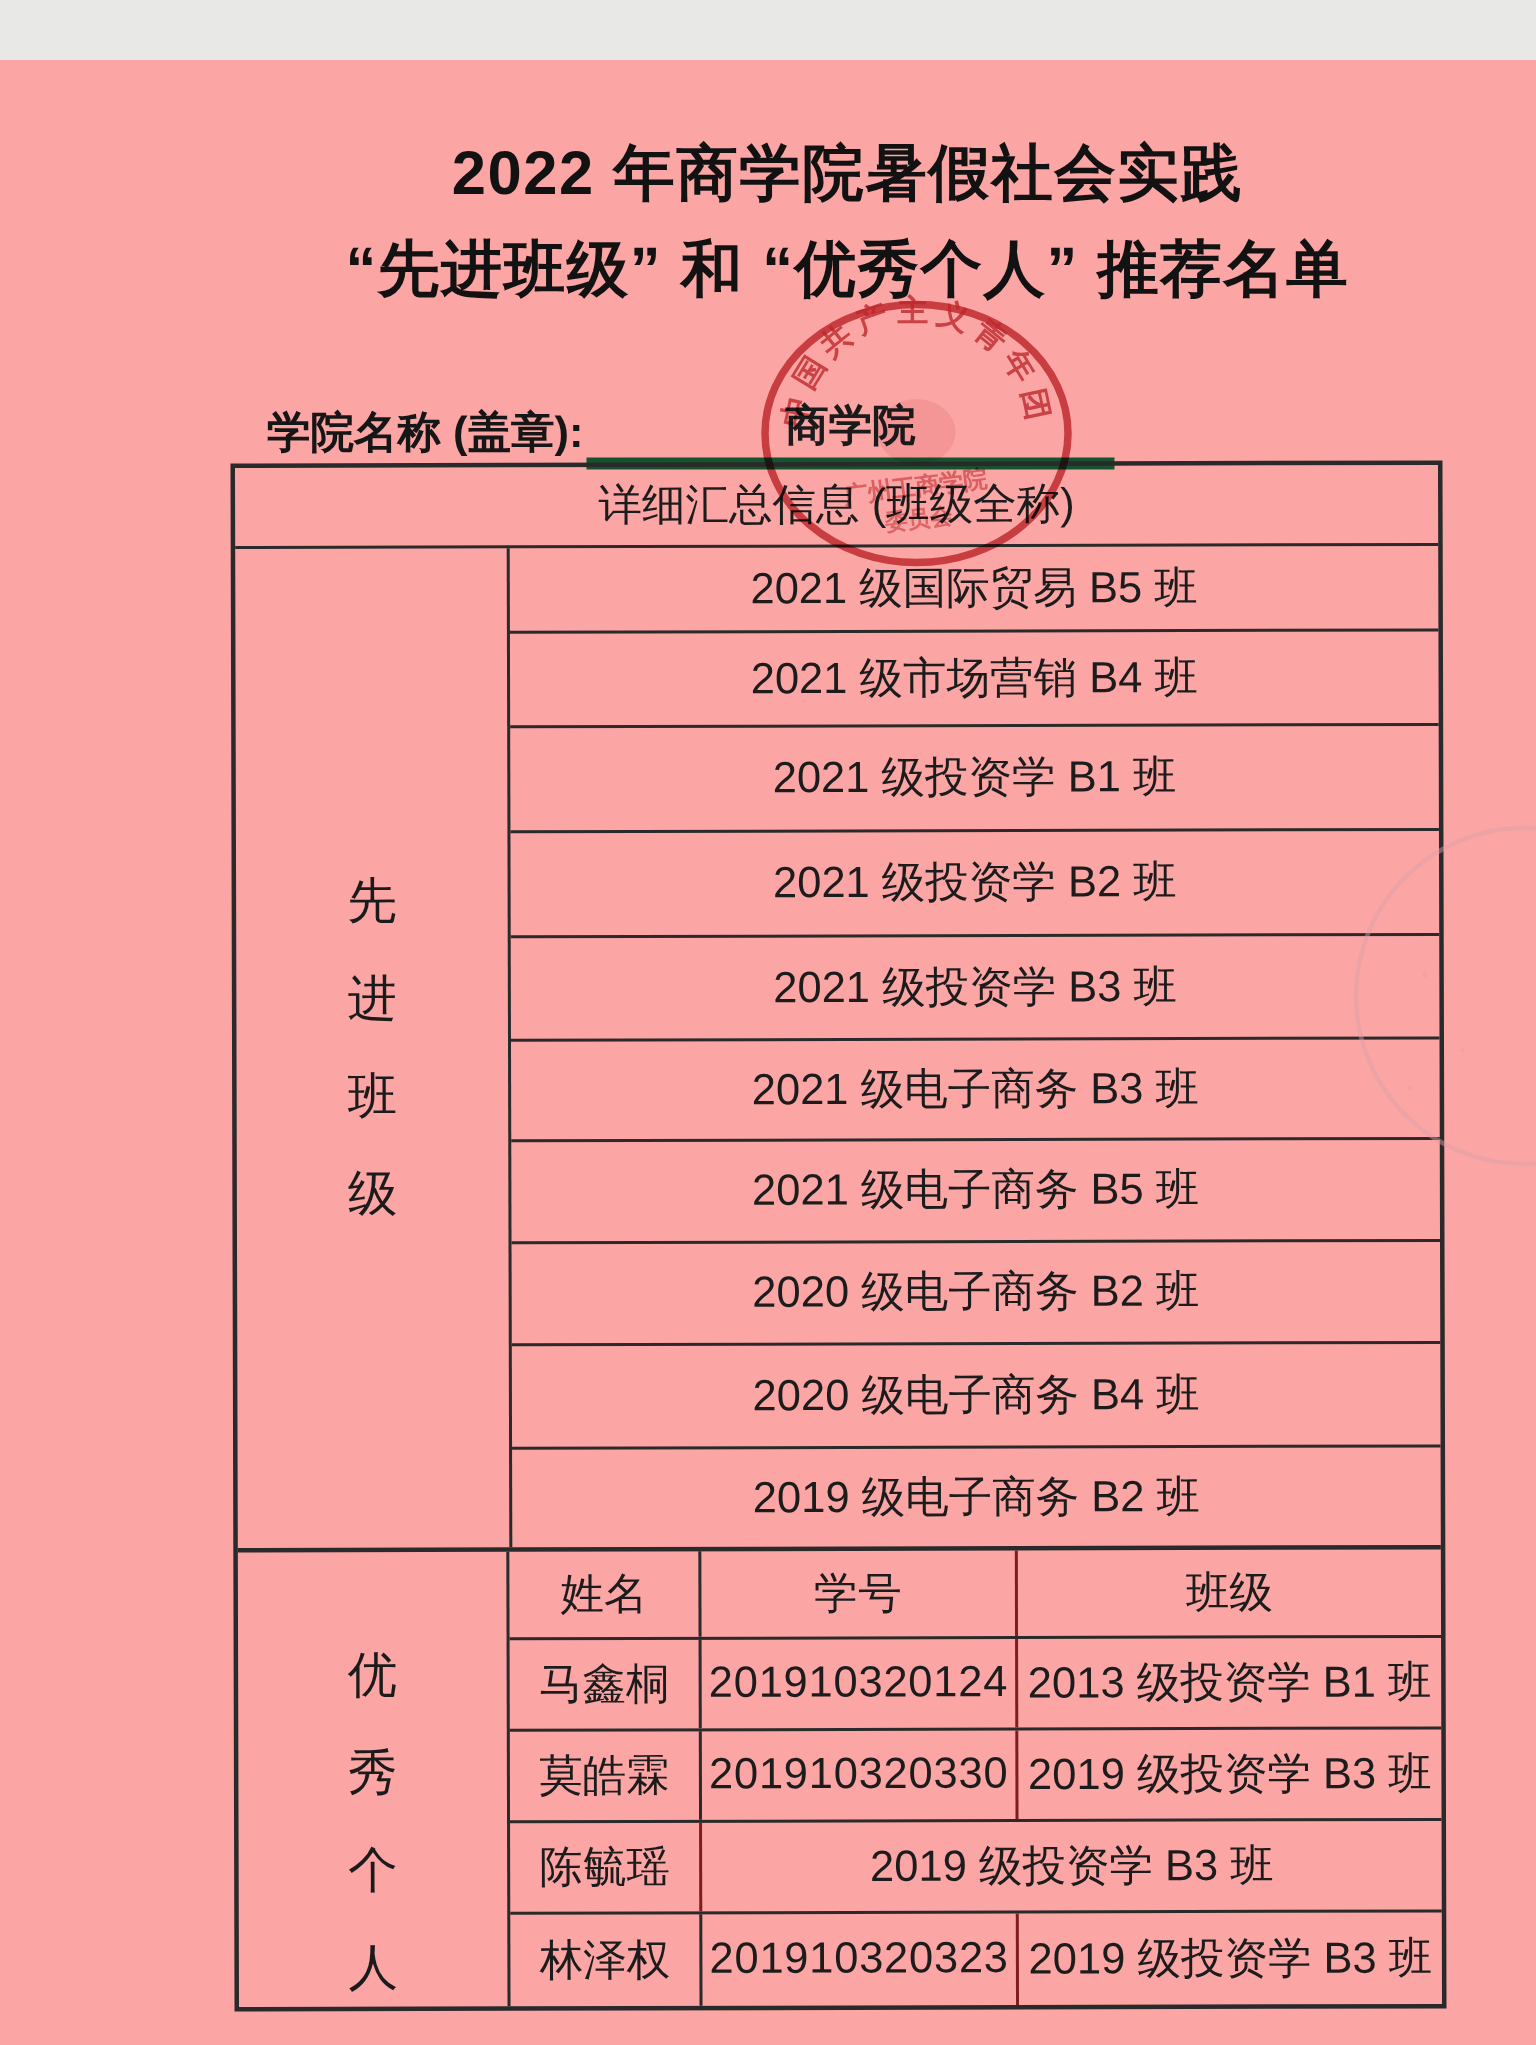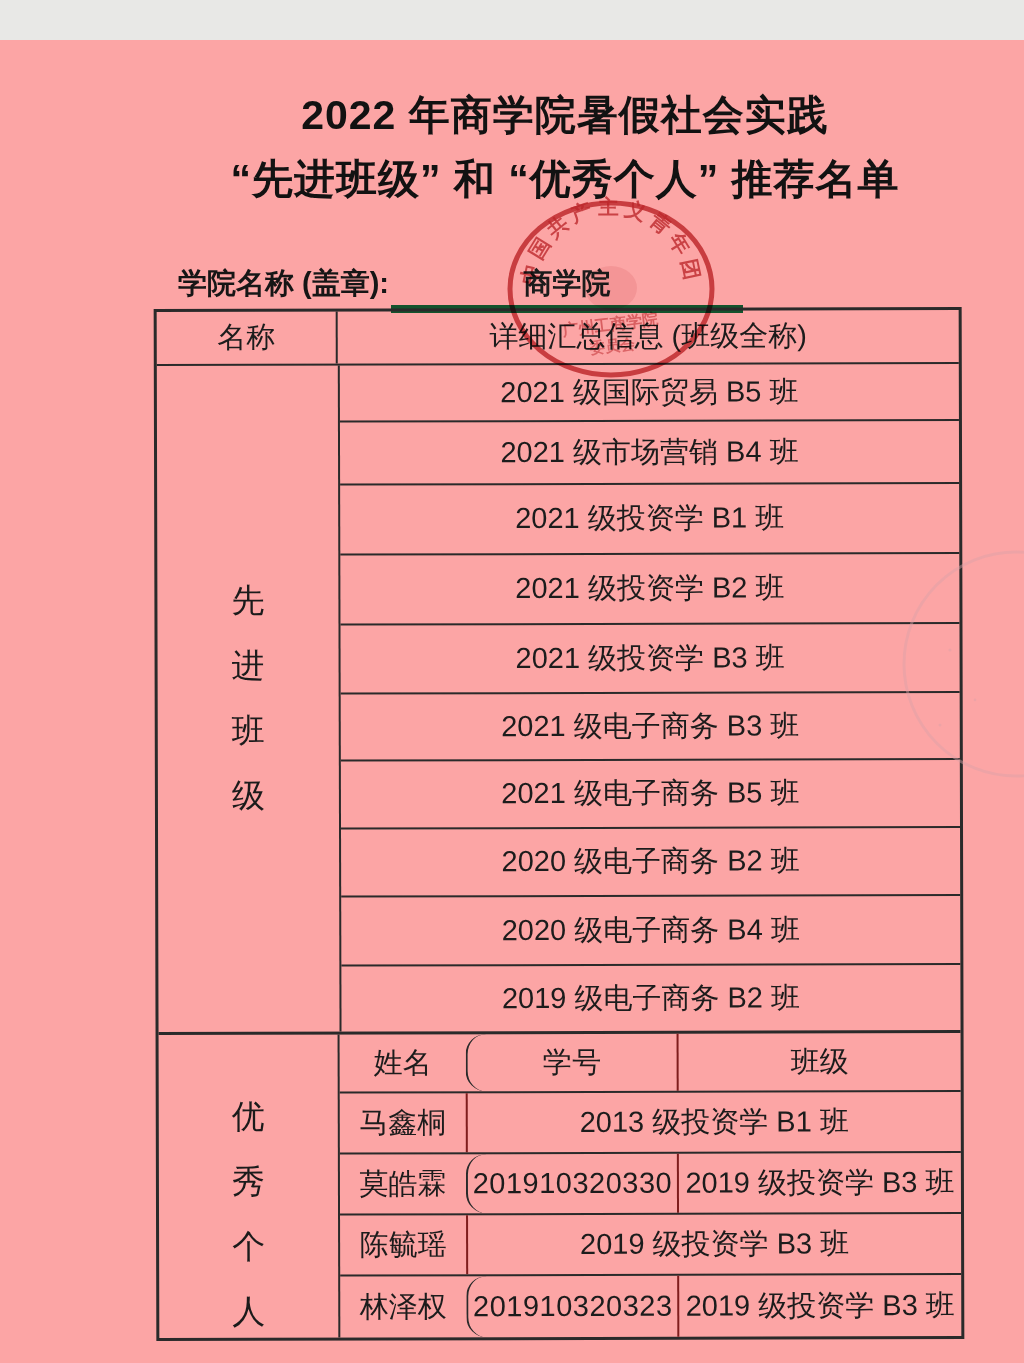--- a/index.html
+++ b/index.html
@@ -14,21 +14,21 @@
   .title-line {
     position:absolute; left:100px; width:930px; text-align:center;
     font-weight:700; color:#121212; letter-spacing:1px; white-space:nowrap;
   }
   .title-1 { top:48px;  font-size:41px; }
   .title-2 { top:112px; font-size:41px; }
 
   
   .college-line {
     position:absolute; top:224px; left:178px;
-    display:flex; align-items:flex-start; font-size:29px; white-space:nowrap;
+    display:flex; align-items:center; font-size:29px; white-space:nowrap;
   }
   .college-label { font-weight:700; color:#161616; }
   .college-underline {
     display:inline-block; width:352px; text-align:center;
     border-bottom:8px solid #14532d; padding-bottom:1px; margin-left:2px;
     font-weight:600;
   }
 
   
   .tbl {
@@ -62,21 +62,21 @@
   .vlabel-ind { padding-top:57px; box-sizing:border-box; }
 
   .ind-body { display:flex; border-top:3px solid #2a2a2a; }
   .ind-right { flex:1; display:flex; flex-direction:column; }
   .irow { display:flex; border-top:2px solid #2a2a2a; }
   .irow:first-child { border-top:none; }
   .irow-hdr { height:57px; }
   .irow:nth-child(2){height:59px;} .irow:nth-child(3){height:59px;}
   .irow:nth-child(4){height:59px;} .irow:nth-child(5){height:61px;}
   .icell-name  { flex:0 0 126px; }
-  .icell-id    { flex:0 0 211px; border-left:2px solid #2a2a2a; letter-spacing:0.5px;border-radius:20px; }
+  .icell-id    { flex:0 0 211px; border-left:2px solid #2a2a2a; letter-spacing:0.5px; }
   .icell-class { flex:1; border-left:2px solid #7f1d1d; }
 
   
   .stamp-main {
     position:absolute; left:500px; top:156px; width:222px; height:188px;
     mix-blend-mode:multiply; pointer-events:none;
   }
   .stamp-faint {
     position:absolute; left:880px; top:500px; width:144px; height:260px;
     pointer-events:none; opacity:0.45;
@@ -91,21 +91,20 @@
   <div class="title-line title-2">“先进班级” 和 “优秀个人” 推荐名单</div>
 
   <div class="college-line">
     <span class="college-label">学院名称 (盖章):</span>
     <span class="college-underline">商学院</span>
   </div>
 
   <div class="tbl">
 
     <div class="row hdr-row">
-      <div class="cell lab-col">名称</div>
       <div class="cell main-col">详细汇总信息 (班级全称)</div>
     </div>
 
     <div class="adv-body">
       <div class="lab-col vlabel">
         <span>先</span>
         <span>进</span>
         <span>班</span>
         <span>级</span>
       </div>
@@ -131,20 +130,21 @@
         <span>人</span>
       </div>
       <div class="ind-right">
         <div class="row irow irow-hdr">
           <div class="cell icell-name">姓名</div>
           <div class="cell icell-id">学号</div>
           <div class="cell icell-class">班级</div>
         </div>
         <div class="row irow">
           <div class="cell icell-name">马鑫桐</div>
+          <div class="cell icell-id">201910320124</div>
           <div class="cell icell-class">2013 级投资学 B1 班</div>
         </div>
         <div class="row irow">
           <div class="cell icell-name">莫皓霖</div>
           <div class="cell icell-id">201910320330</div>
           <div class="cell icell-class">2019 级投资学 B3 班</div>
         </div>
         <div class="row irow">
           <div class="cell icell-name">陈毓瑶</div>
           <div class="cell icell-class">2019 级投资学 B3 班</div>

